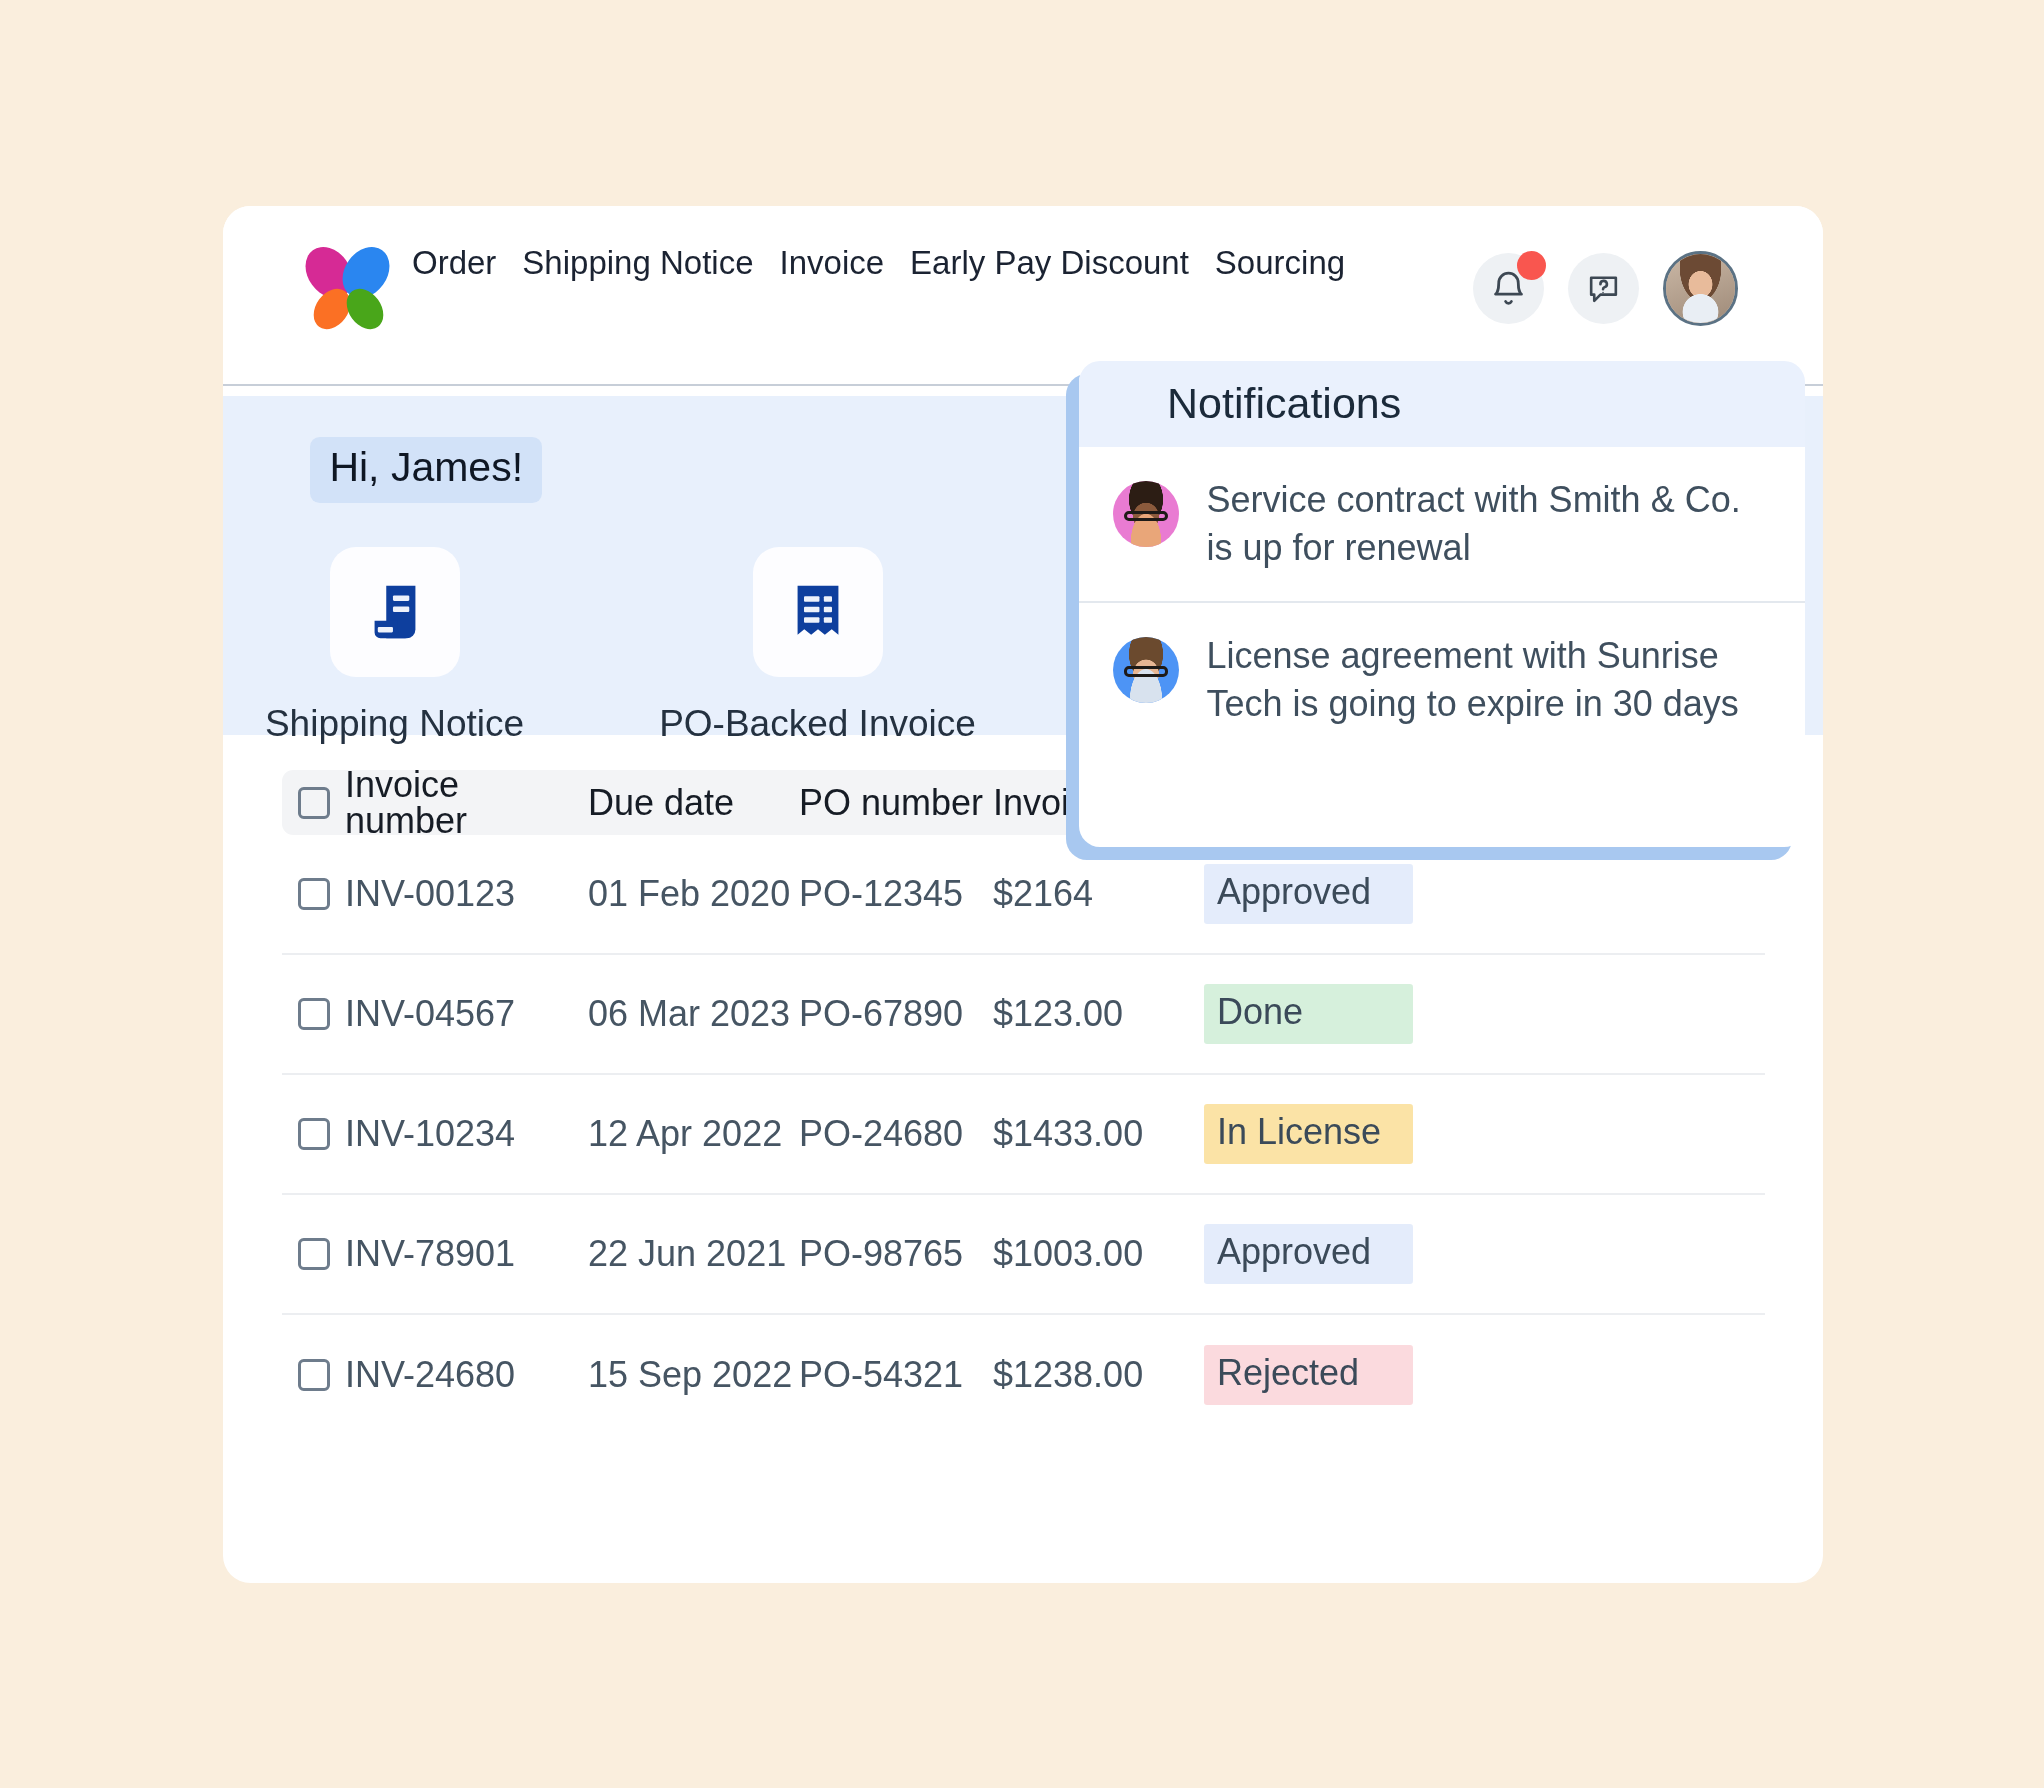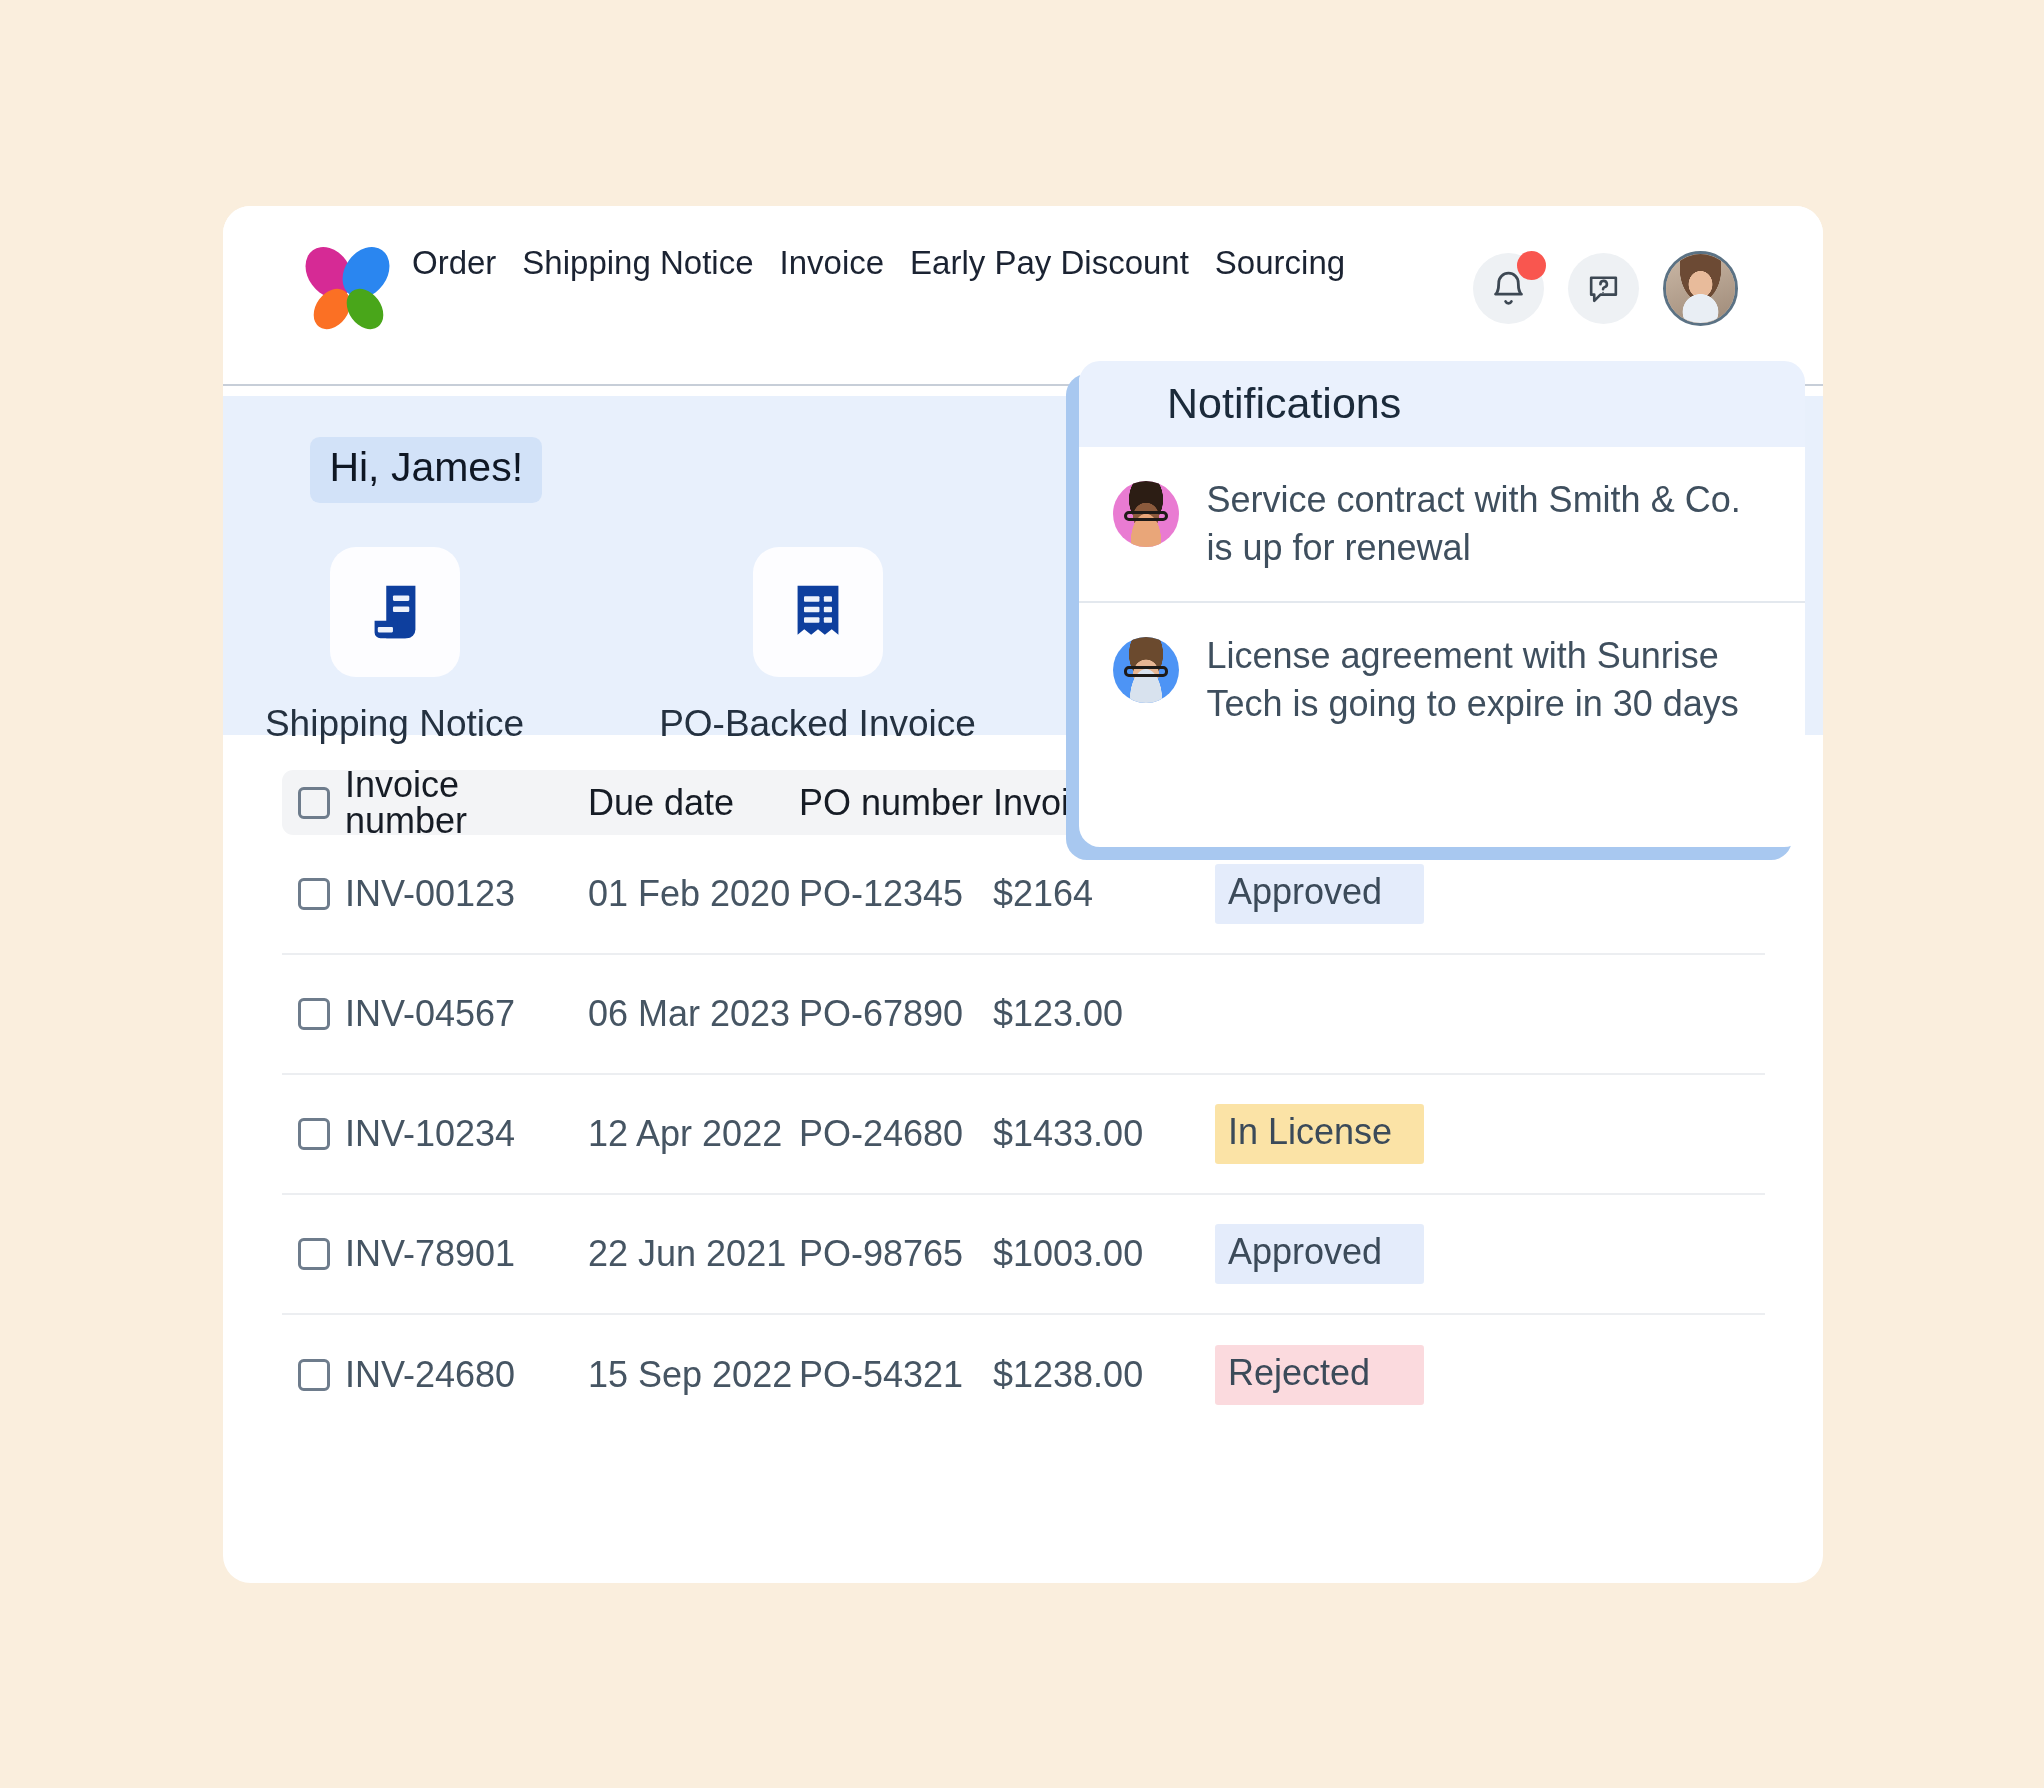--- a/index.html
+++ b/index.html
@@ -303,21 +303,21 @@
     font-size: 36px;
     color: #465563;
     line-height: 1;
   }
 
   .c-check { width: 63px; flex: none; display: flex; justify-content: center; }
   .c-inv   { width: 243px; flex: none; }
   .c-due   { width: 211px; flex: none; }
   .c-po    { width: 194px; flex: none; }
   .c-val   { width: 211px; flex: none; }
-  .c-status{ flex: 1; margin-left: 11px; }
+  .c-status{ flex: 1; }
 
   .t-head .c-inv   { width: 243px; }
   .t-head .c-due   { width: 211px; }
   .t-head .c-po    { width: 194px; }
   .t-head .c-val   { width: 211px; }
 
   .cb {
     width: 32px; height: 32px;
     border: 3.2px solid #6e7c8c;
     border-radius: 5.7px;
@@ -453,20 +453,23 @@
     </div>
 
     <div class="t-row">
       <div class="cell c-check">
         <span class="cb"></span>
       </div>
       <div class="cell c-inv">INV-04567</div>
       <div class="cell c-due">06 Mar 2023</div>
       <div class="cell c-po">PO-67890</div>
       <div class="cell c-val">$123.00</div>
+      <div class="cell c-status">
+        <span class="pill done">Done</span>
+      </div>
     </div>
 
     <div class="t-row">
       <div class="cell c-check">
         <span class="cb"></span>
       </div>
       <div class="cell c-inv">INV-10234</div>
       <div class="cell c-due">12 Apr 2022</div>
       <div class="cell c-po">PO-24680</div>
       <div class="cell c-val">$1433.00</div>

